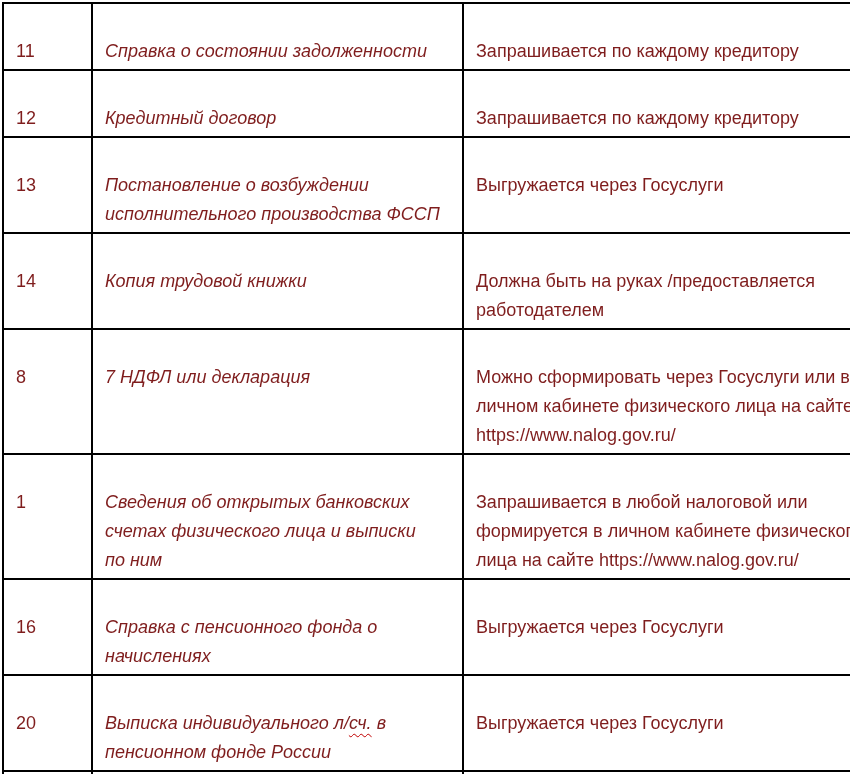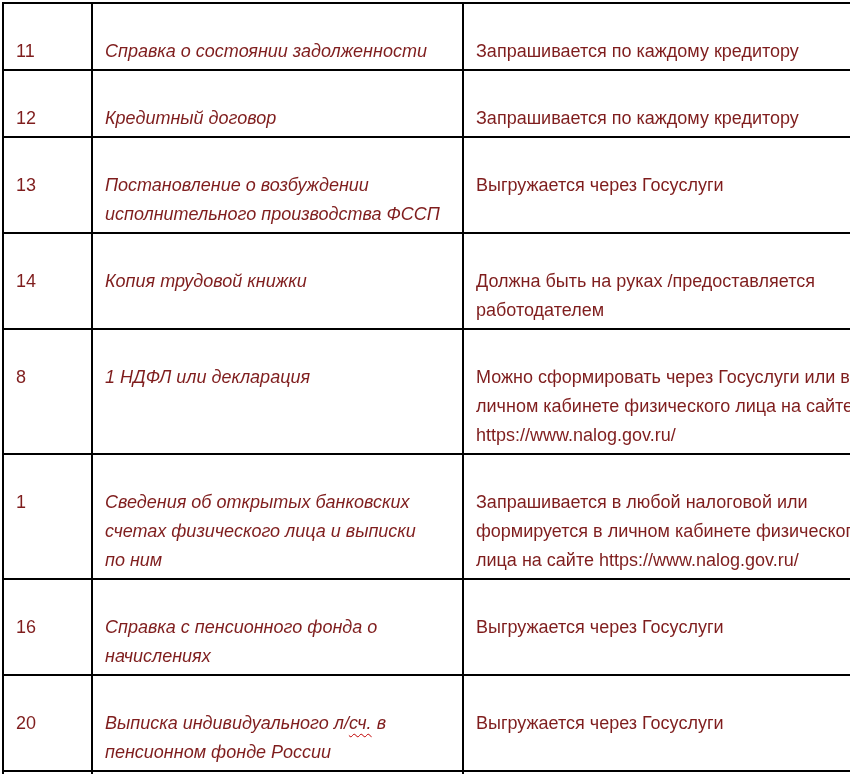--- a/index.html
+++ b/index.html
@@ -107,21 +107,21 @@
       <span>Должна быть на руках /предоставляется
 работодателем</span>
     </td>
   </tr>
 
   <tr>
     <td class="col-num">
       <span>8</span>
     </td>
     <td class="col-doc">
-      <span>1 НДФЛ или декларация</span>
+      <span>7 НДФЛ или декларация</span>
     </td>
     <td class="col-src">
       <span>Можно сформировать через Госуслуги или в
 личном кабинете физического лица на сайте
 https://www.nalog.gov.ru/</span>
     </td>
   </tr>
 
   <tr>
     <td class="col-num">

